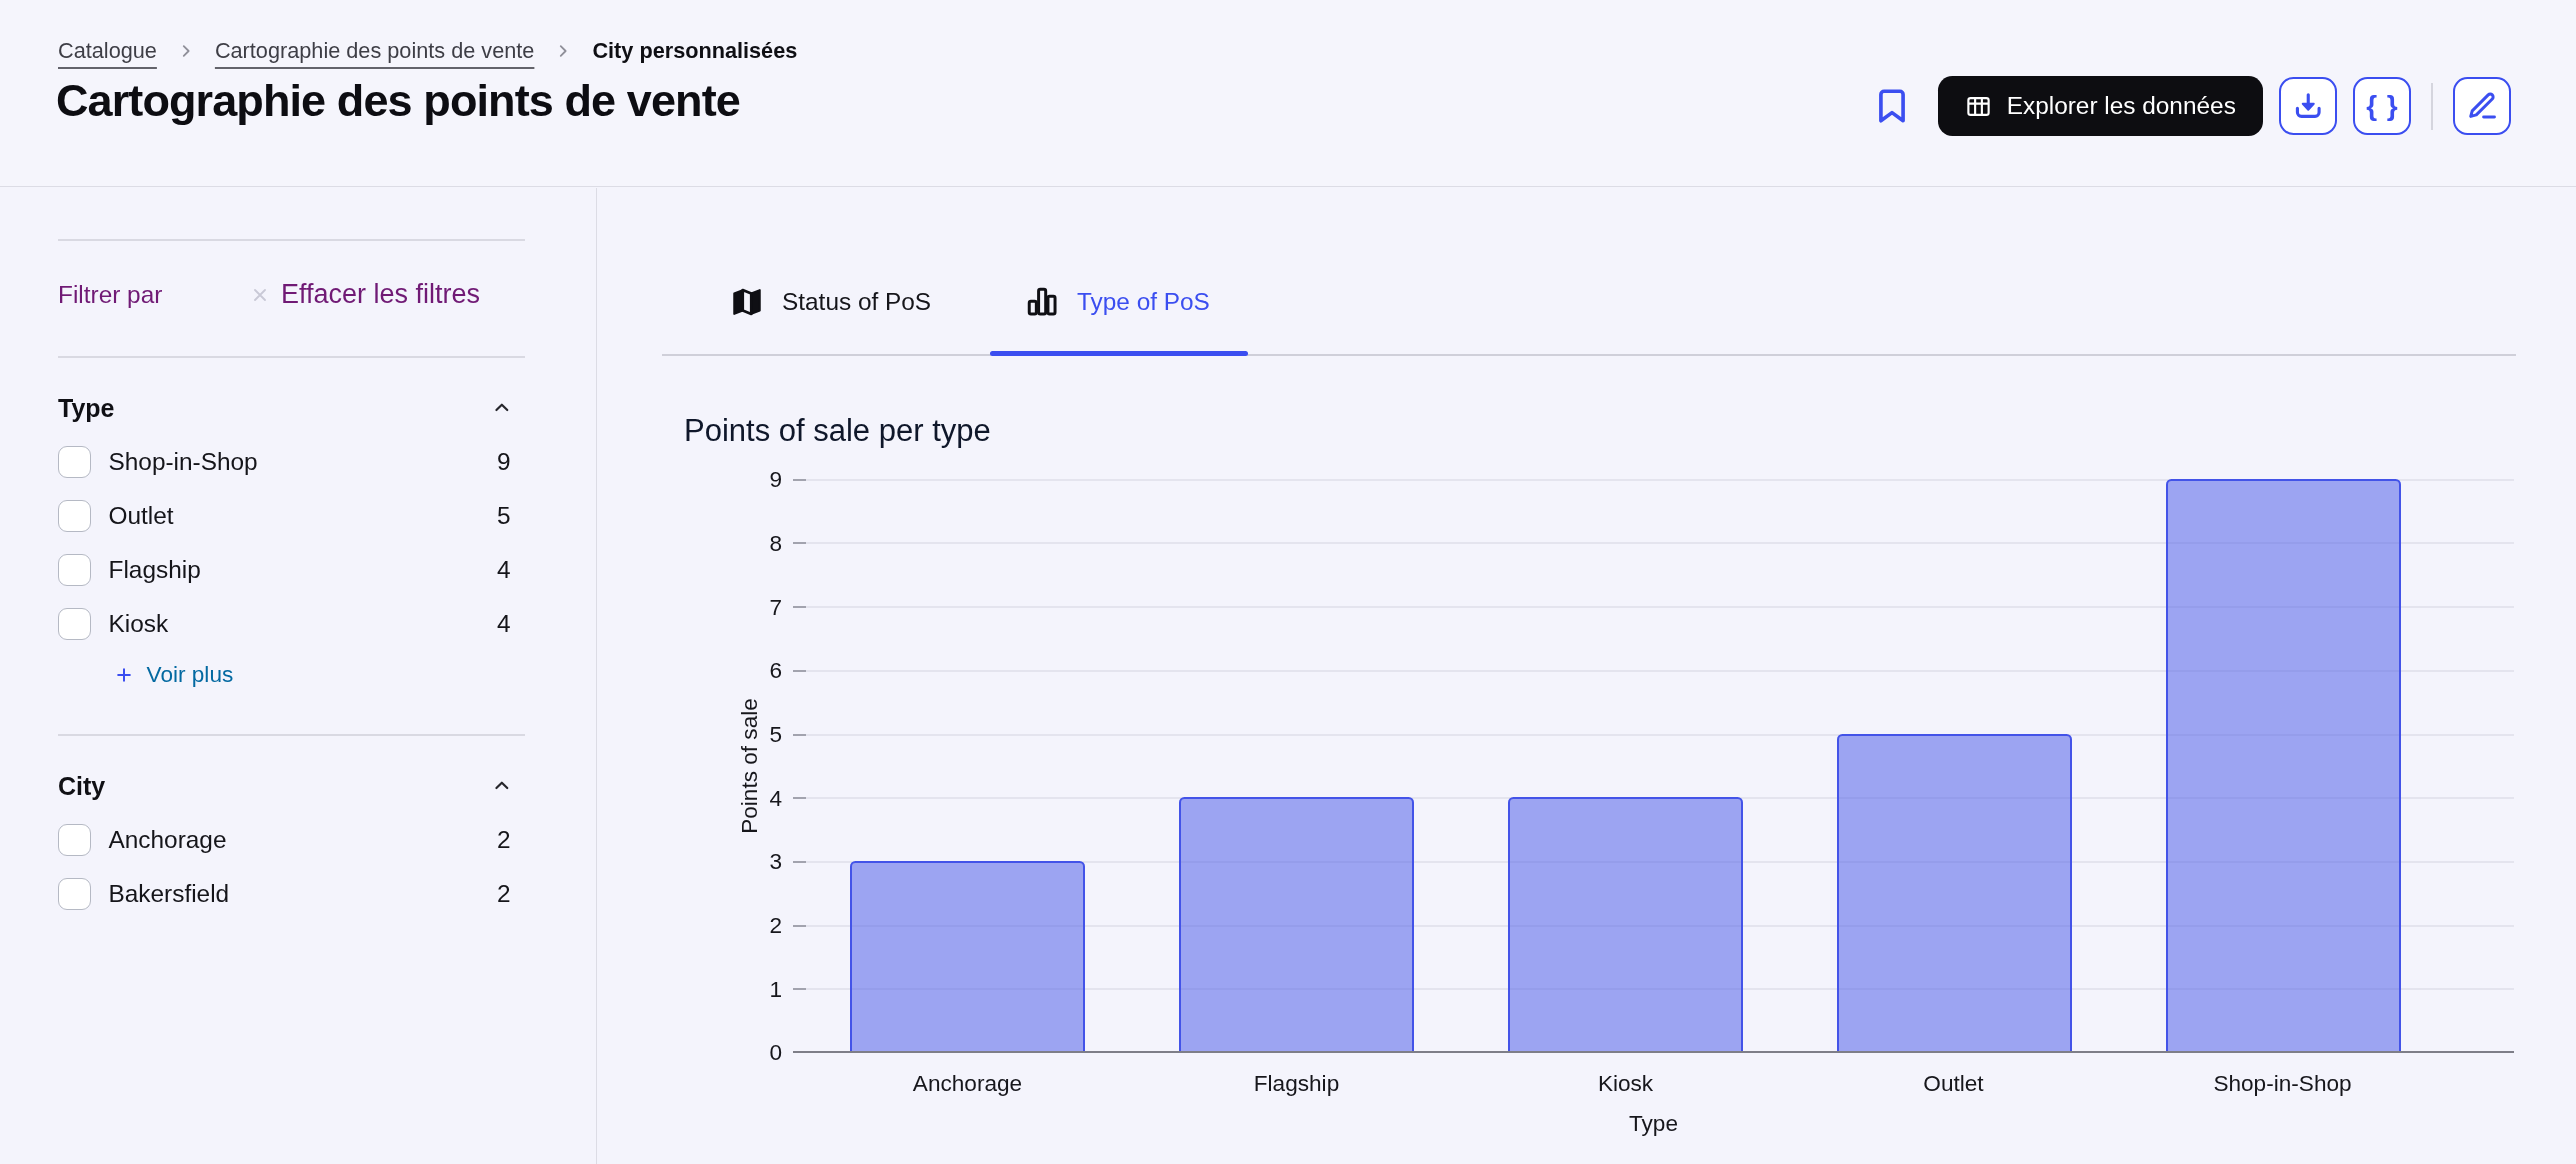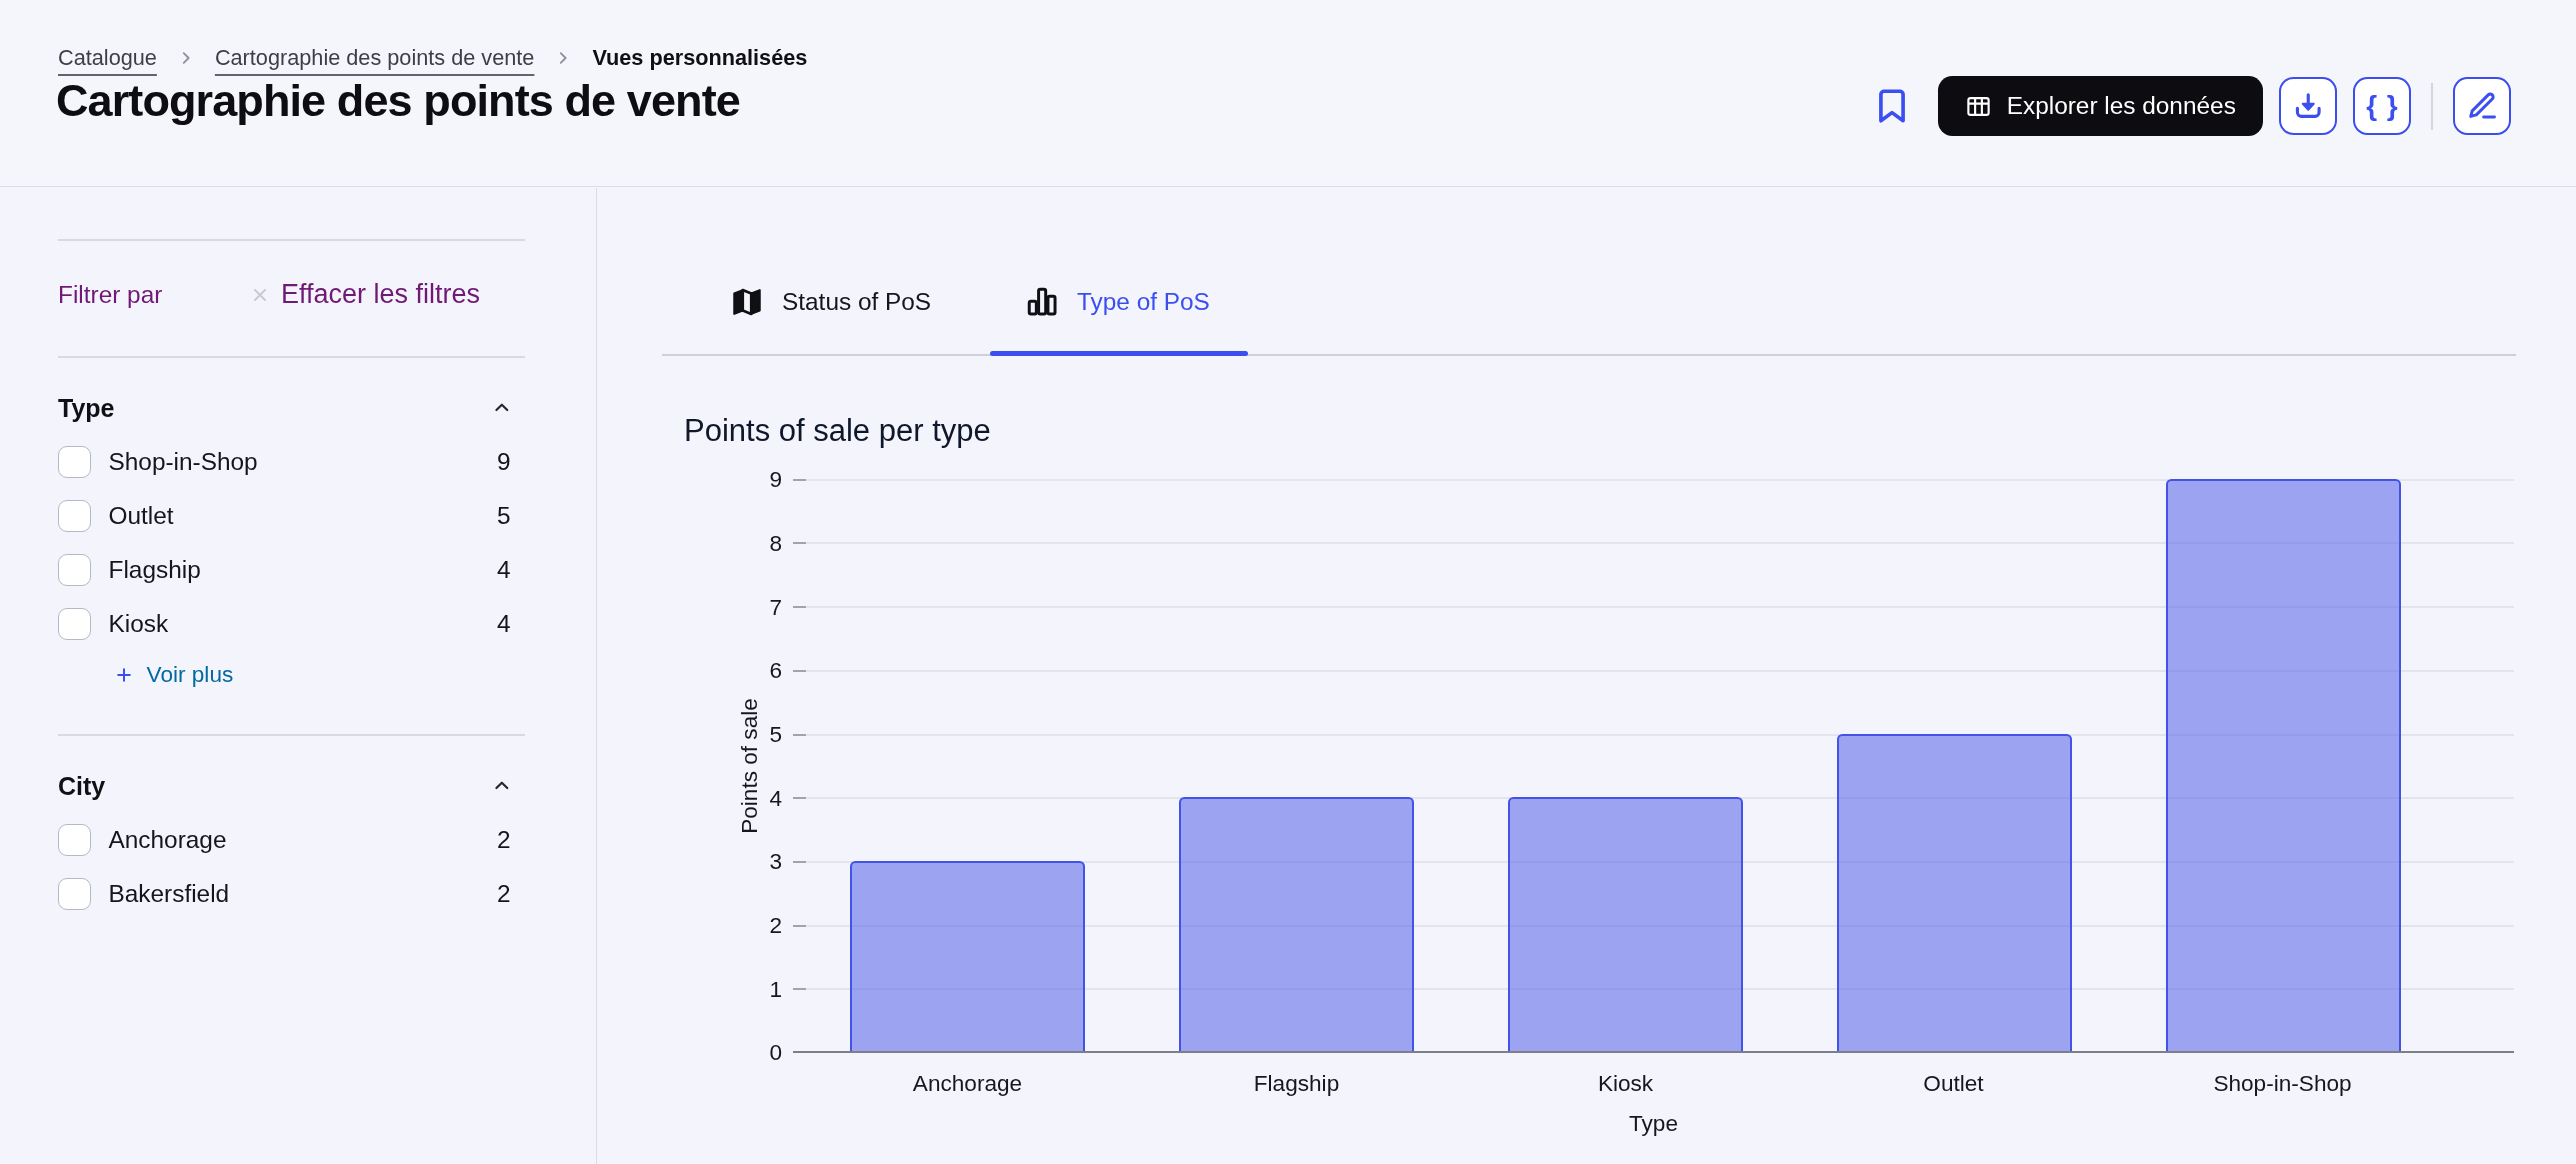--- a/index.html
+++ b/index.html
@@ -2,21 +2,21 @@
 <html style="font-size:14.4px"><head>
 <meta charset="utf-8">
 <style>
   html,body{margin:0;padding:0;background:#e9e9f2;}
   .app{position:relative;width:2576px;height:1165px;background:#f4f4fc;color:#121218;
        font-family:"Liberation Sans",sans-serif;overflow:hidden;}
 
   
   .header{position:absolute;left:0;top:0;right:0;height:186px;border-bottom:1.8px solid #dcdce5;background:#f5f5fc;}
   .breadcrumb{position:absolute;left:58px;top:38px;display:flex;align-items:center;gap:20px;
-              font-size:21.7px;color:#3e3e46;margin-top:7px;}
+              font-size:21.7px;color:#3e3e46;}
   .bc-link{text-decoration:underline;text-underline-offset:9px;text-decoration-thickness:2.3px;
            text-decoration-color:#63636b;cursor:pointer;}
   .bc-current{font-weight:700;color:#0f0f14;}
   .bc-sep{display:flex;align-items:center;color:#8f8f99;}
   .page-title{position:absolute;left:56px;top:75px;font-size:45px;font-weight:800;letter-spacing:-0.9px;color:#0d0d12;}
 
   .actions{position:absolute;right:65px;top:76px;height:60px;display:flex;align-items:center;gap:16.3px;}
   .icon-plain{display:flex;align-items:center;justify-content:center;margin-right:10.8px;cursor:pointer;}
   .btn-primary{height:60px;border-radius:14.4px;background:#0d0d11;color:#fff;display:flex;align-items:center;
                gap:14.4px;padding:0 27px;font-size:24.4px;cursor:pointer;}
@@ -84,21 +84,21 @@
           <svg width="18" height="18" viewBox="0 0 24 24" fill="none" stroke="#8f8f99" stroke-width="2.4" stroke-linecap="round" stroke-linejoin="round">
             <path d="M9 5.5l6.5 6.5L9 18.5"></path>
           </svg>
         </span>
         <span class="bc-link">Cartographie des points de vente</span>
         <span class="bc-sep">
           <svg width="18" height="18" viewBox="0 0 24 24" fill="none" stroke="#8f8f99" stroke-width="2.4" stroke-linecap="round" stroke-linejoin="round">
             <path d="M9 5.5l6.5 6.5L9 18.5"></path>
           </svg>
         </span>
-        <span class="bc-current">Vues personnalisées</span>
+        <span class="bc-current">City personnalisées</span>
       </div>
     <div class="page-title">Cartographie des points de vente</div>
 
     <div class="actions">
       <span class="icon-plain">
         <svg width="38" height="38" viewBox="0 0 24 24" fill="none" stroke="#3b4ef0" stroke-width="2.3" stroke-linejoin="round" stroke-linecap="round">
             <path d="M19 21.3l-7-5.1-7 5.1V4.7c0-1.1.9-2 2-2h10c1.1 0 2 .9 2 2z"></path>
           </svg>
       </span>
       <div class="btn-primary">

